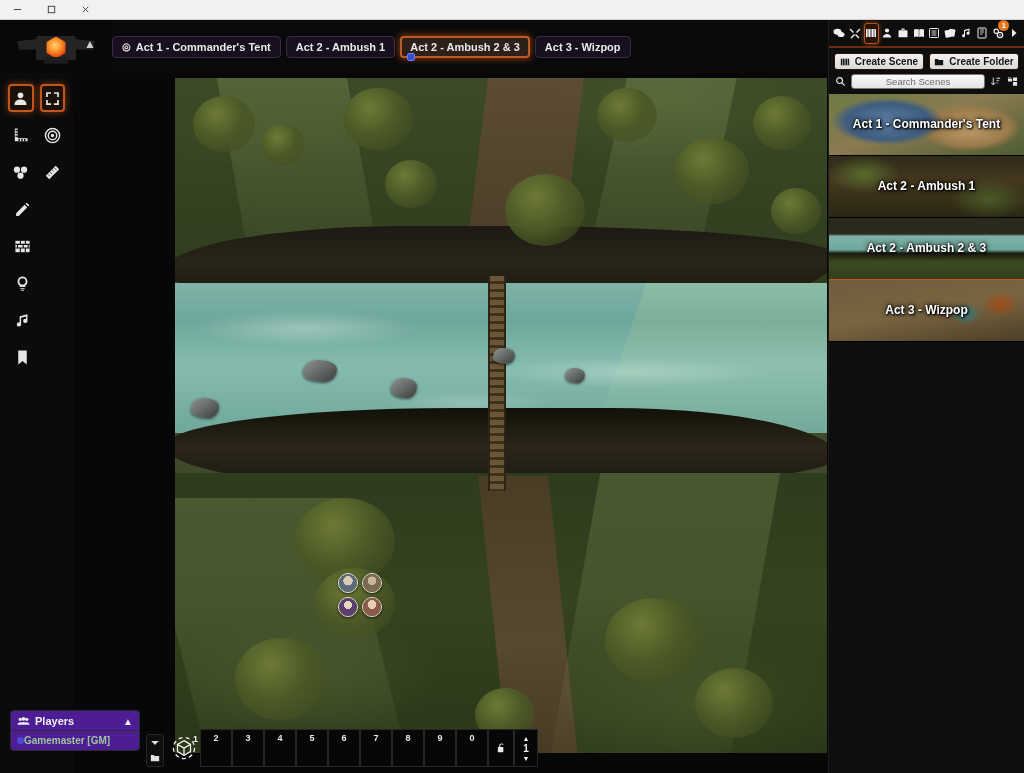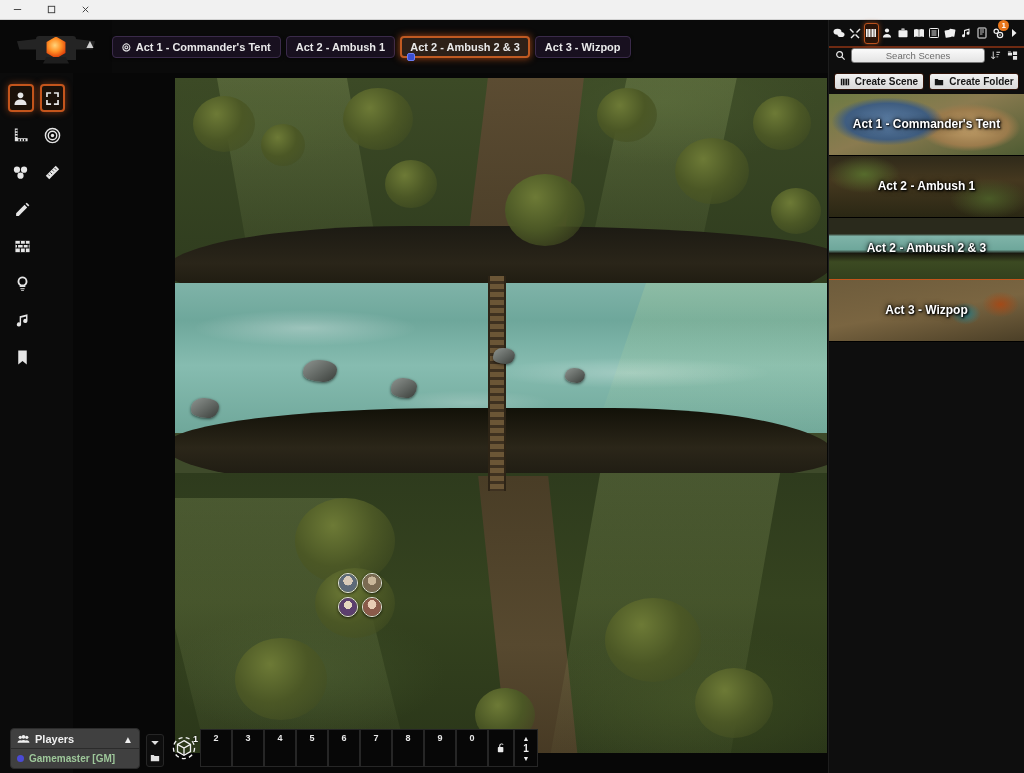--- a/index.html
+++ b/index.html
@@ -159,27 +159,27 @@
       radial-gradient(ellipse 55px 28px at 82% 70%, #4a5a27 0%, rgba(0,0,0,0) 72%),
       linear-gradient(180deg,#2f2a1a 0%,#45381f 40%,#2a2714 100%); }
   .th3{ background:
       linear-gradient(180deg,#2a2a1c 0%,#2a2a1c 26%,#7fb3a8 30%,#6ea79b 52%,#1b1a10 58%,#3c4a22 72%,#33401d 100%); }
   .th4{ background:
       radial-gradient(ellipse 22px 16px at 70% 55%, #2f7f86 0%, rgba(0,0,0,0) 70%),
       radial-gradient(ellipse 26px 18px at 88% 40%, #a24a18 0%, rgba(0,0,0,0) 72%),
       linear-gradient(170deg,#6e5c3c 0%,#7a6541 50%,#4b3f27 100%); }
 
   
-  #players{ position:absolute; left:10px; bottom:4px; width:130px; z-index:26;
-     background:#404040; border:1px solid #2b2b2b; border-radius:4px; }
+  #players{ position:absolute; left:10px; bottom:22px; width:130px; z-index:26;
+     background:#4c1d95; border:1px solid #2b2b2b; border-radius:4px; }
   #players .ph{ display:flex; align-items:center; gap:5px; padding:4px 6px 3px;
      border-bottom:1px solid #2b2b2b; color:#f0f0f0; font-size:11px; font-weight:bold; }
   #players .ph svg{ width:13px; height:11px; fill:#f0f0f0; }
   #players .ph .chev{ margin-left:auto; font-size:10px; }
-  .prow{ display:flex; align-items:center; gap:5px; padding:4px 6px; color:#9ec79a;
+  .prow{ display:flex; align-items:center; padding:4px 6px; color:#9ec79a;
      font-size:10px; font-weight:bold;text-align:right; }
   .pdot{ width:7px; height:7px; border-radius:50%; background:#4a4ad4; }
 
   
   #hb-side{ position:absolute; left:146px; bottom:6px; width:18px; z-index:26;
      display:flex; flex-direction:column; align-items:center; gap:5px;
      background:#0d0d0d; border:1px solid #262626; border-radius:3px; padding:3px 0; }
   #hb-side svg{ width:10px; height:10px; fill:#e0e0e0; }
   #hotbar{ position:absolute; left:168px; bottom:6px; z-index:26;
      display:flex; align-items:stretch; height:38px; }
@@ -459,54 +459,54 @@
           </svg>
         <span class="badge">1</span>
       </div>
       <div class="sbt">
         <svg viewBox="0 0 24 24">
             <path d="M8 4l9 8-9 8z"></path>
           </svg>
       </div>
     </div>
 
+    <div id="sb-actions">
+      <div class="sb-act">
+        <svg viewBox="0 0 24 24">
+            <path d="M2 4h9v16H2zM13 4h9v16h-9z"></path>
+            <path d="M6 4v16M18 4v16" stroke="#d9d9d9" stroke-width="1.6"></path>
+          </svg>
+        <span>Create Scene</span>
+      </div>
+      <div class="sb-act">
+        <svg viewBox="0 0 24 24">
+            <path d="M2 5h7l2 2.4h11V20H2z"></path>
+          </svg>
+        <span>Create Folder</span>
+      </div>
+    </div>
+
     <div id="sb-search">
       <span class="mag">
         <svg viewBox="0 0 24 24">
             <circle cx="10" cy="10" r="6.4" fill="none" stroke="#e8e8e8" stroke-width="2.6"></circle>
             <path d="M15 15l6 6" stroke="#e8e8e8" stroke-width="2.8" fill="none"></path>
           </svg>
       </span>
       <input id="search-input" value="" placeholder="Search Scenes" style="">
       <span class="sb-ico">
         <svg viewBox="0 0 24 24">
             <path d="M6 3v14l-3-3-1 1 5 5 5-5-1-1-3 3V3zM14 4h8v2h-8zM14 9h6v2h-6zM14 14h4v2h-4z"></path>
           </svg>
       </span>
       <span class="sb-ico">
         <svg viewBox="0 0 24 24">
             <path d="M2 3h6l1.4 2H2zM2 6h9v6H2zM13 3h9v8h-9zM13 13h9v8h-9z"></path>
           </svg>
       </span>
-    </div>
-
-    <div id="sb-actions">
-      <div class="sb-act">
-        <svg viewBox="0 0 24 24">
-            <path d="M2 4h9v16H2zM13 4h9v16h-9z"></path>
-            <path d="M6 4v16M18 4v16" stroke="#d9d9d9" stroke-width="1.6"></path>
-          </svg>
-        <span>Create Scene</span>
-      </div>
-      <div class="sb-act">
-        <svg viewBox="0 0 24 24">
-            <path d="M2 5h7l2 2.4h11V20H2z"></path>
-          </svg>
-        <span>Create Folder</span>
-      </div>
     </div>
 
     <div id="scene-list">
       <div class="scene">
         <div class="thumb th1"></div>
         <div class="nm">Act 1 - Commander's Tent</div>
       </div>
       <div class="scene">
         <div class="thumb th2"></div>
         <div class="nm">Act 2 - Ambush 1</div>

